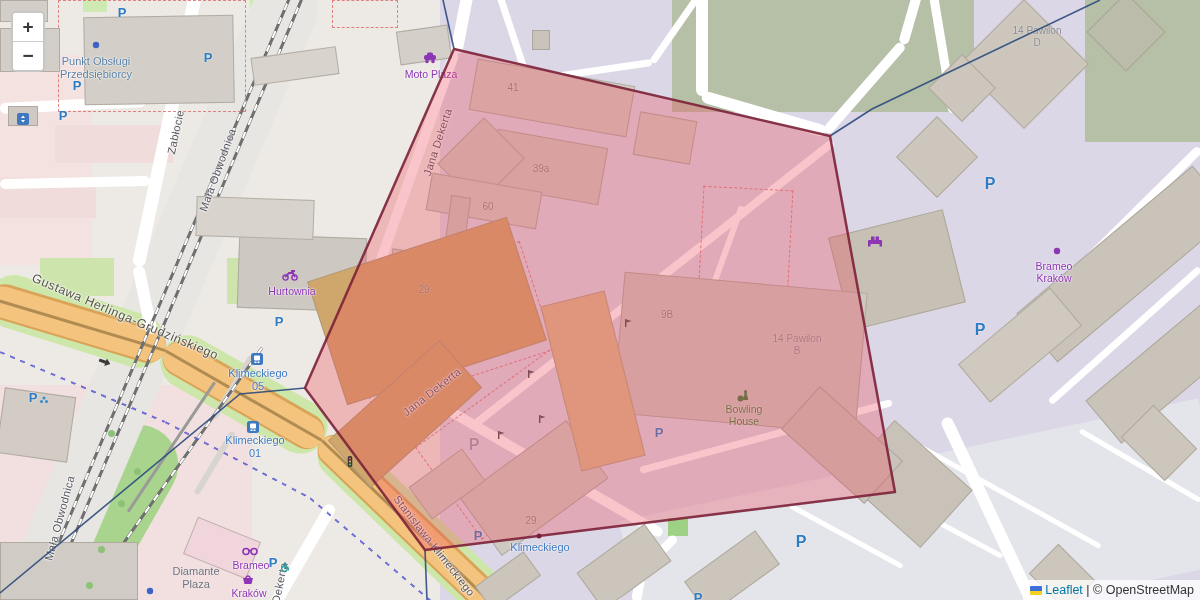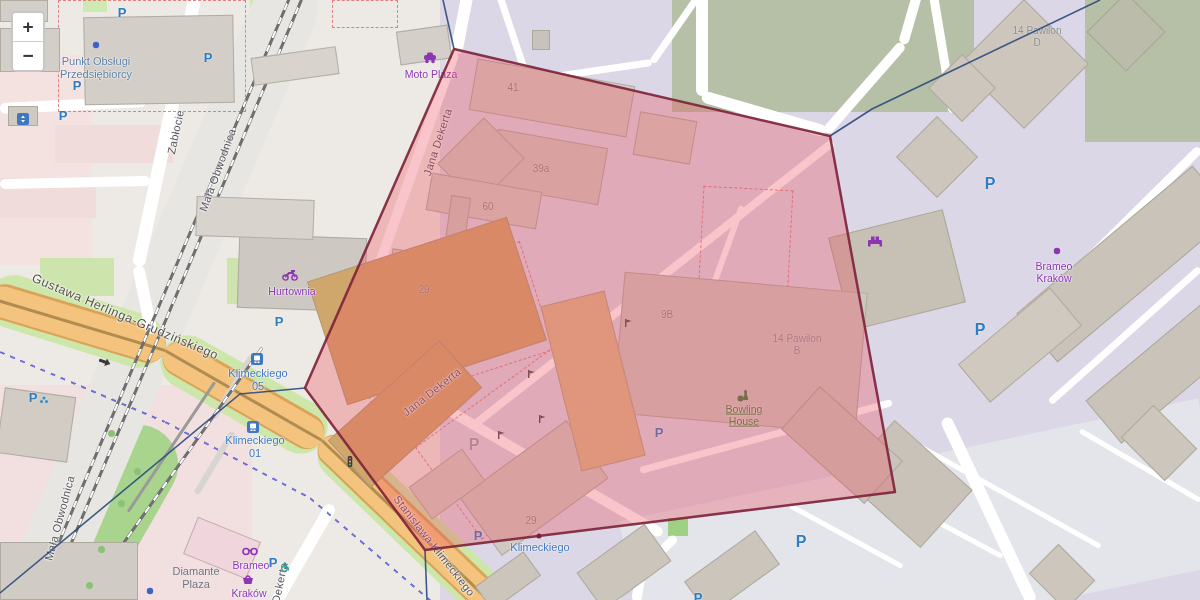--- a/index.html
+++ b/index.html
@@ -186,21 +186,21 @@
       <div class="lbl bname" style="left: 1037px; top: 37px;">14 Pawilon
 D</div>
       <div class="lbl bname dk" style="left: 196px; top: 578px;">Diamante
 Plaza</div>
       <div class="lbl poi" style="left: 431px; top: 74px;">Moto Plaza</div>
       <div class="lbl poi" style="left: 292px; top: 291px;">Hurtownia</div>
       <div class="lbl poi" style="left: 1054px; top: 272px;">Brameo
 Kraków</div>
       <div class="lbl poi" style="left: 251px; top: 565px;">Brameo</div>
       <div class="lbl poi" style="left: 249px; top: 593px;">Kraków</div>
-      <div class="lbl poi-green" style="left: 744px; top: 415px; text-decoration: underline;">Bowling
+      <div class="lbl poi-green" style="left: 744px; top: 415px;">Bowling
 House</div>
       <div class="lbl amenity" style="left: 96px; top: 68px;">Punkt Obsługi
 Przedsiębiorcy</div>
       <div class="lbl transit" style="left: 258px; top: 380px;">Klimeckiego
 05</div>
       <div class="lbl transit" style="left: 255px; top: 447px;">Klimeckiego
 01</div>
       <div class="lbl transit" style="left: 540px; top: 547px;">Klimeckiego</div>
       <div class="pmark" style="left: 122px; top: 12px;">P</div>
       <div class="pmark" style="left: 208px; top: 57px;">P</div>
@@ -317,13 +317,14 @@
       <polyline points="425,550 427,600" fill="none" stroke="#2b4a7d" stroke-width="1.6" opacity="0.9"></polyline>
       <polygon points="454,49 830,136 895,492 425,550 305,388" fill="#ee4f5e" fill-opacity="0.33" stroke="#7c2138" stroke-width="2.5" stroke-linejoin="round" stroke-opacity="0.9"></polygon>
       <circle cx="539" cy="536" r="2.5" fill="#7c2138"></circle>
     </svg>
 
   <div id="zoomctl">
     <div class="zbtn">+</div>
     <div class="zbtn">−</div>
   </div>
 
+  <div id="attrib"><span class="uaflag"></span><a>Leaflet</a> <span>|</span> <span>© OpenStreetMap</span></div>
 </div>
 
 </body></html>

